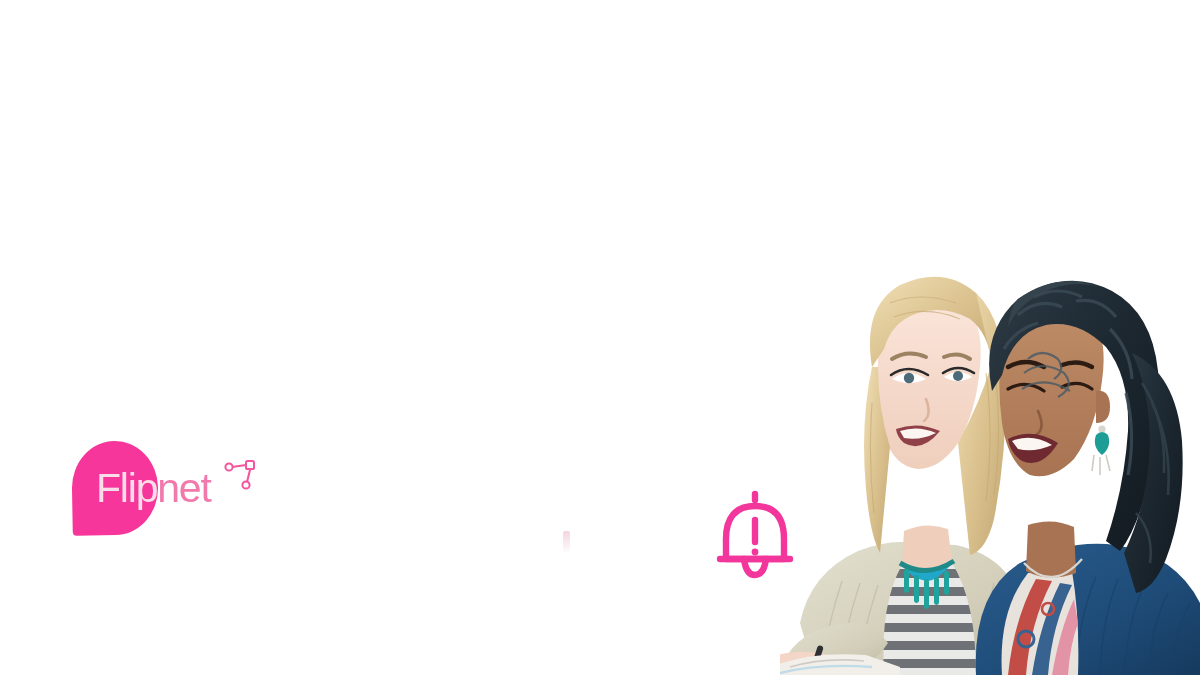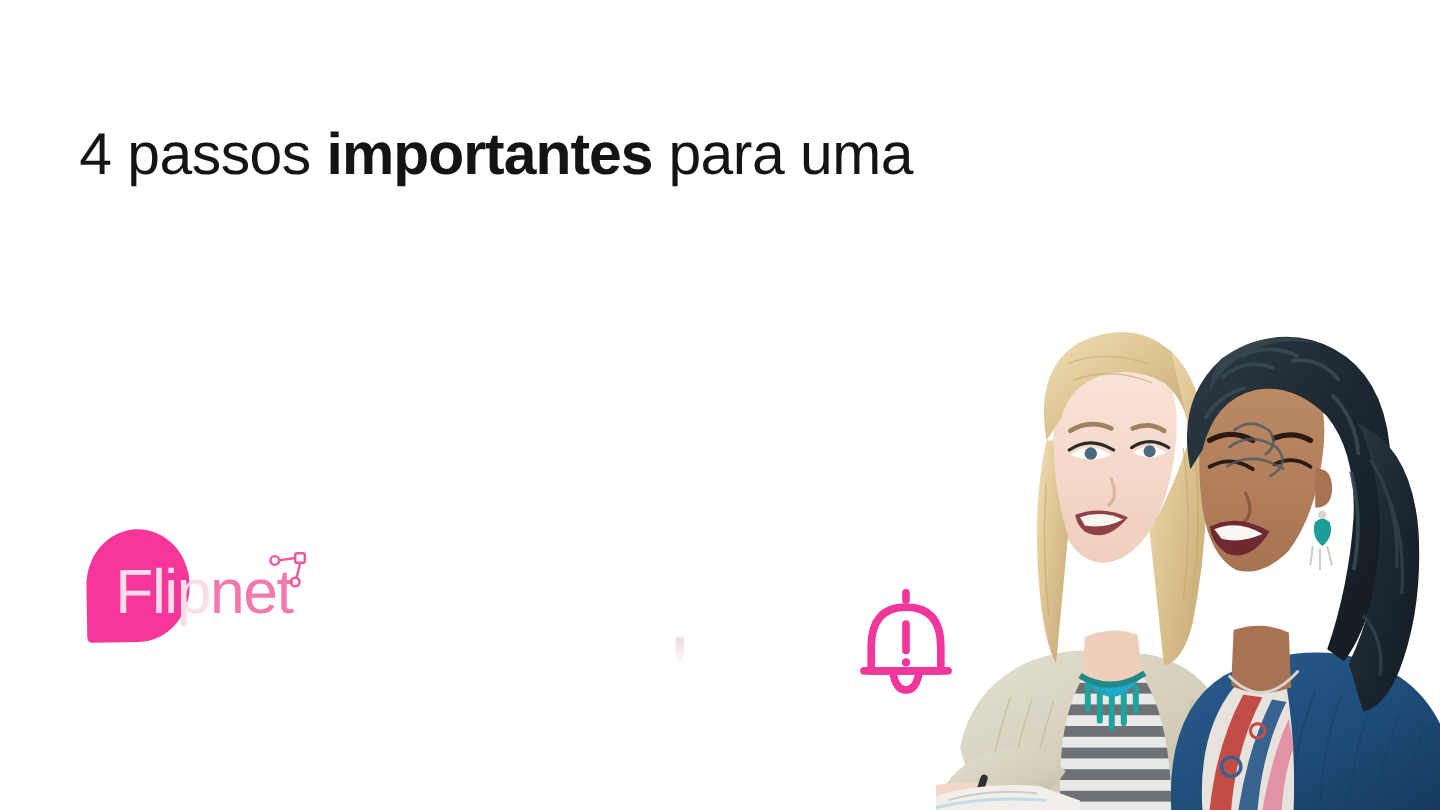--- a/index.html
+++ b/index.html
@@ -83,21 +83,21 @@
     width: 86px;
     height: 94px;
     background: #F6369B;
     border-radius: 50% 50% 50% 4px;
     transform: rotate(-1deg);
   }
   .logo .wordmark {
     position: absolute;
     left: 24px;
     top: 27px;
-    font-size: 52px;
+    font-size: 41px;
     line-height: 1;
     letter-spacing: -1.2px;
     font-weight: 400;
     white-space: nowrap;
   }
   .logo .w-flip { color: #FBDDE9; }
   .logo .w-net  { color: #F279AC; }
   .logo .netmark {
     position: absolute;
     left: 148px;
@@ -118,23 +118,20 @@
     border-radius: 2px;
     z-index: 3;
   }
 </style>
 </head>
 <body>
 
 <div id="banner">
 
   <h1 class="headline">
-    <span class="ln">
-      <span>4 passos </span><b>importantes</b><span> para uma</span>
-    </span>
   </h1>
 
   <div class="artifact"></div>
 
   <div class="photo">
     <svg viewBox="0 0 420 412" xmlns="http://www.w3.org/2000/svg" preserveAspectRatio="none">
       <defs>
         <linearGradient id="gBlondeHair" x1="0" y1="0" x2="1" y2="1">
           <stop offset="0%" stop-color="#F0DFB6"></stop>
           <stop offset="45%" stop-color="#DEC694"></stop>

